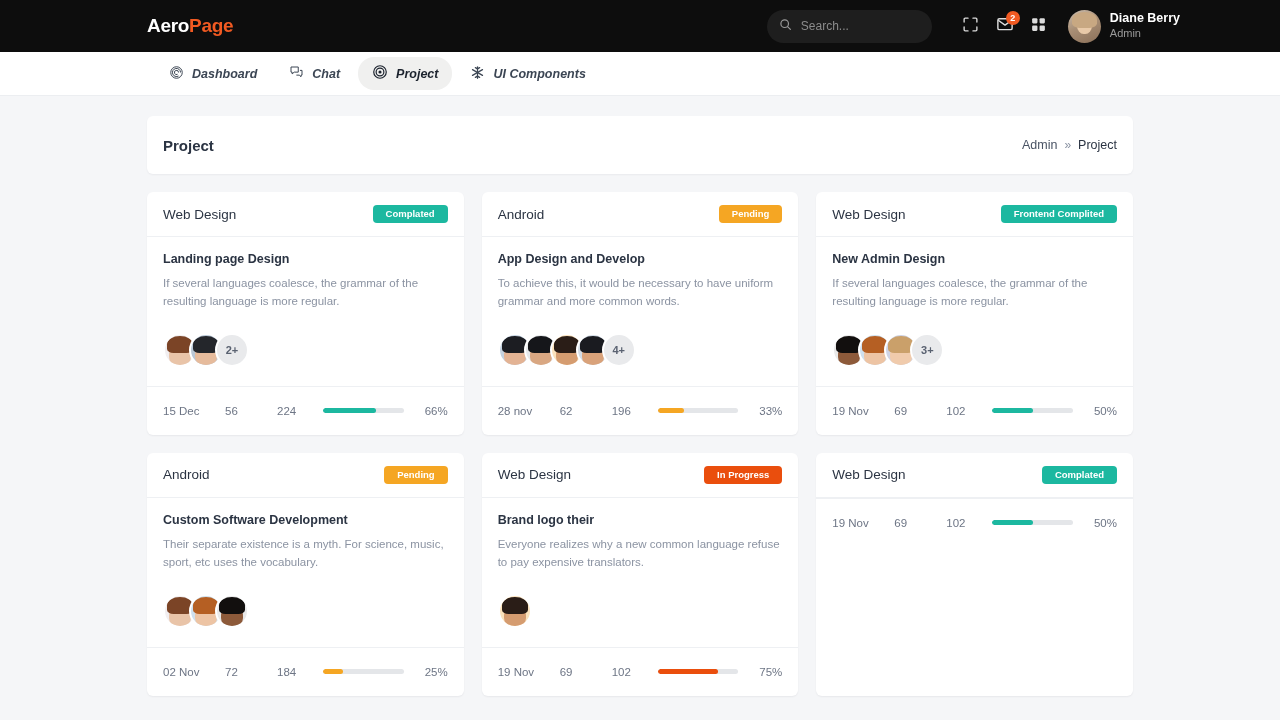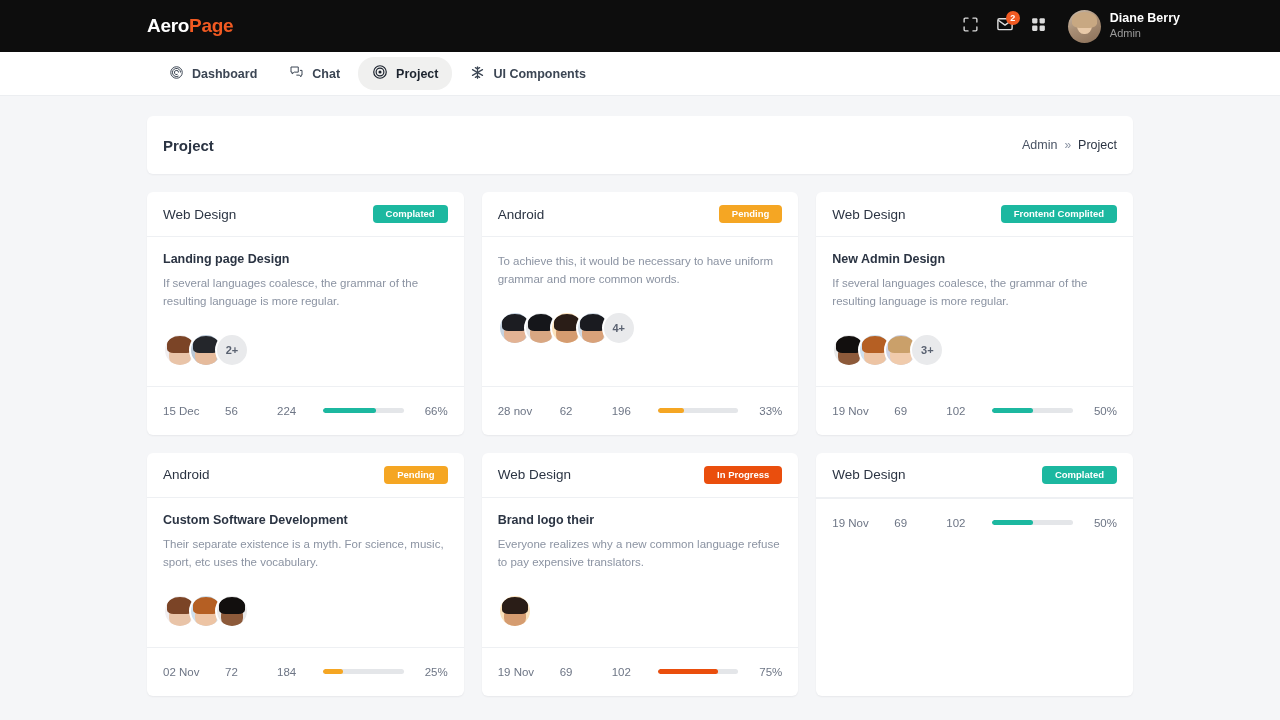--- a/index.html
+++ b/index.html
@@ -74,20 +74,21 @@
     height: 44px; background: #ffffff; flex: 0 0 44px;
     display: flex; align-items: center;
     border-bottom: 1px solid #eceef1;
   }
   .nav-items { margin-left: 155px; display: flex; align-items: center; gap: 4px; }
   .nav-item {
     display: flex; align-items: center; gap: 8px;
     padding: 7px 14px; border-radius: 16px; cursor: pointer;
     font-size: 12.5px; color: #3c4654; font-weight: bold;
     white-space: nowrap;
+    font-style: italic;
   }
   .nav-item.active { background: #f0f0ef; color: #1c232e; }
   .nav-item svg { flex: 0 0 auto; }
 
   
   .main {
     flex: 1; overflow: hidden; padding: 0;
     display: flex; flex-direction: column;
   }
   .container { width: 986px; margin: 0 auto; padding-top: 20px; }
@@ -181,20 +182,29 @@
 
 <div class="app">
 
   <div class="topbar">
     <div class="brand">
       <span>Aero</span><span class="accent">Page</span>
     </div>
     <div class="topbar-spacer"></div>
     <div class="topbar-right">
 
+      <div class="search-wrap">
+        <span>
+          <svg width="13" height="13" viewBox="0 0 24 24" fill="none" stroke="#9a9a9a" stroke-width="2.2" stroke-linecap="round">
+            <circle cx="10.5" cy="10.5" r="7"></circle>
+              <line x1="15.8" y1="15.8" x2="21" y2="21"></line>
+          </svg>
+        </span>
+        <input class="search-input" type="text" placeholder="Search..." style="">
+      </div>
 
       <div class="icon-btn">
         <span>
           <svg width="17" height="17" viewBox="0 0 24 24" fill="none" stroke="#dcdcdc" stroke-width="1.9" stroke-linecap="round">
             <path d="M3 8.5V4.5a1.5 1.5 0 0 1 1.5-1.5h4"></path>
             <path d="M21 8.5V4.5A1.5 1.5 0 0 0 19.5 3h-4"></path>
             <path d="M3 15.5v4A1.5 1.5 0 0 0 4.5 21h4"></path>
             <path d="M21 15.5v4a1.5 1.5 0 0 1-1.5 1.5h-4"></path>
           </svg>
         </span>
@@ -327,20 +337,21 @@
               </div>
               <div class="stat pct">66%</div>
             </div>
           </div>
           <div class="card">
             <div class="card-head">
               <div class="card-cat">Android</div>
               <div class="badge" style="background:#f5a623">Pending</div>
             </div>
             <div class="card-body">
+              <div class="card-title">App Design and Develop</div>
               <div class="card-desc">To achieve this, it would be necessary to have uniform grammar and more common words.</div>
               <div class="avatars">
                 <div class="avatar" style="background:#c4d2e0">
                   <div class="face" style="background:#e3b394"></div>
                   <div class="hair" style="background:#1c1d22"></div>
                 </div>
                 <div class="avatar" style="background:#e6e8ea">
                   <div class="face" style="background:#d9a782"></div>
                   <div class="hair" style="background:#15161a"></div>
                 </div>

